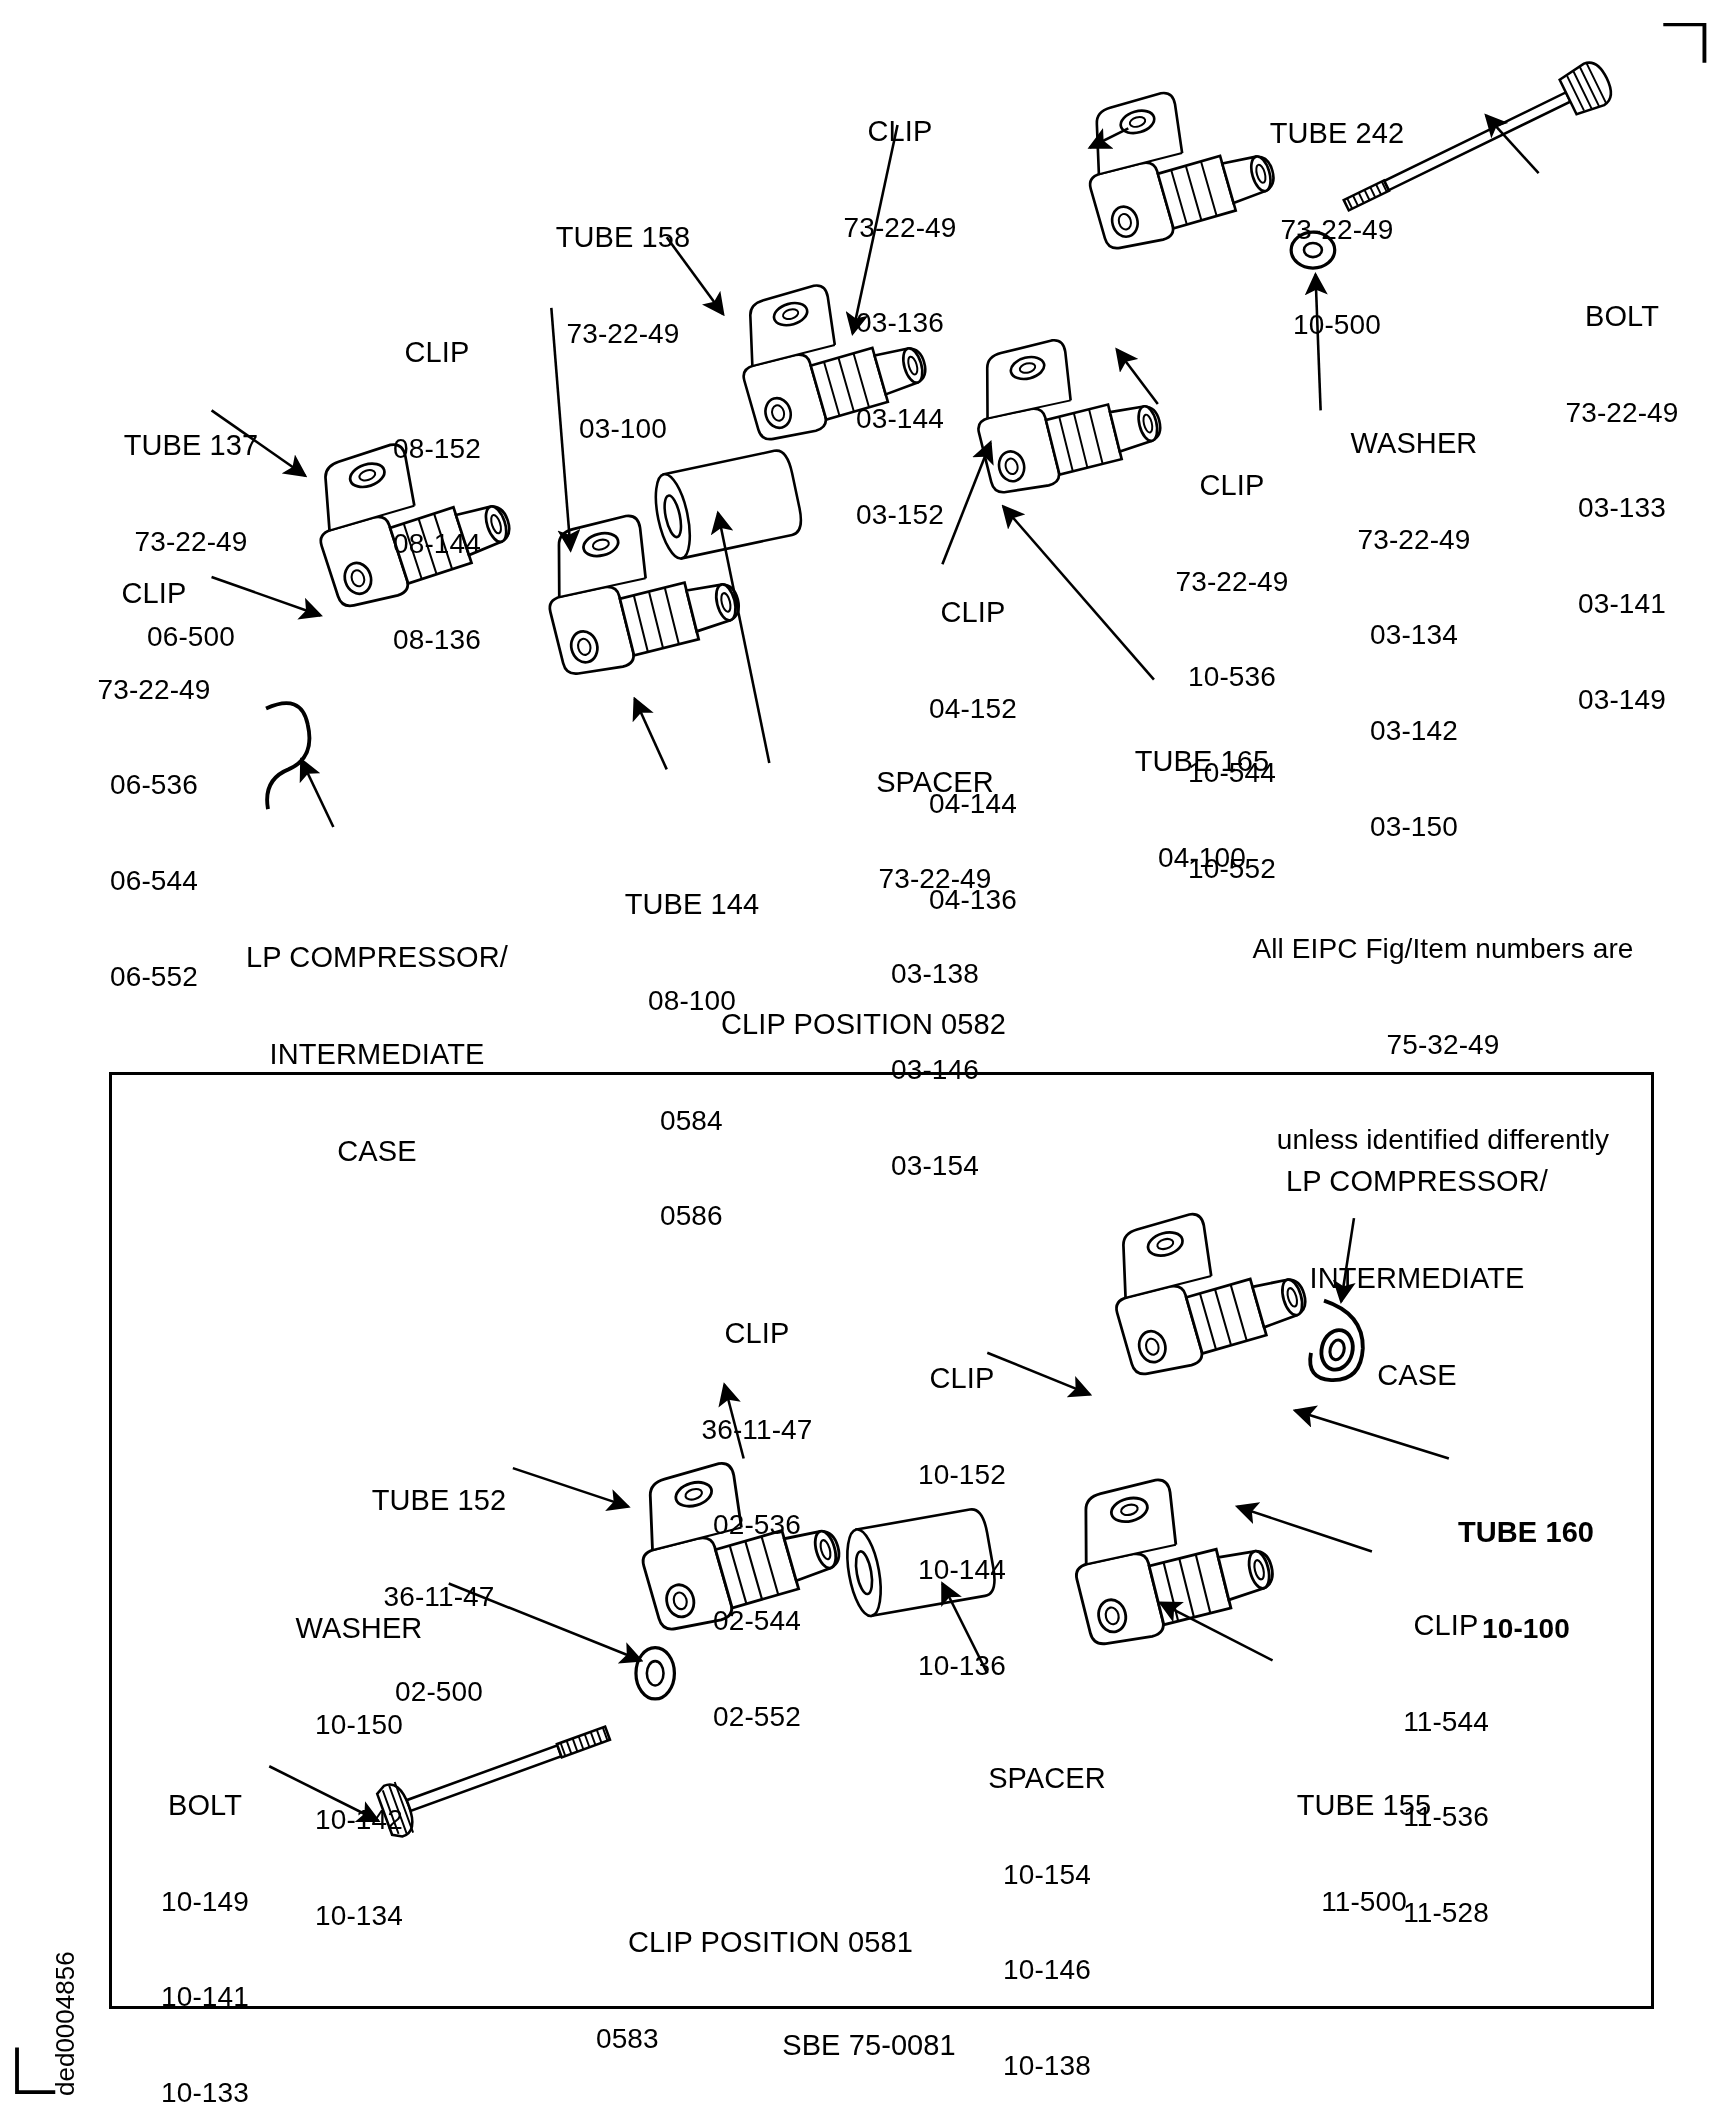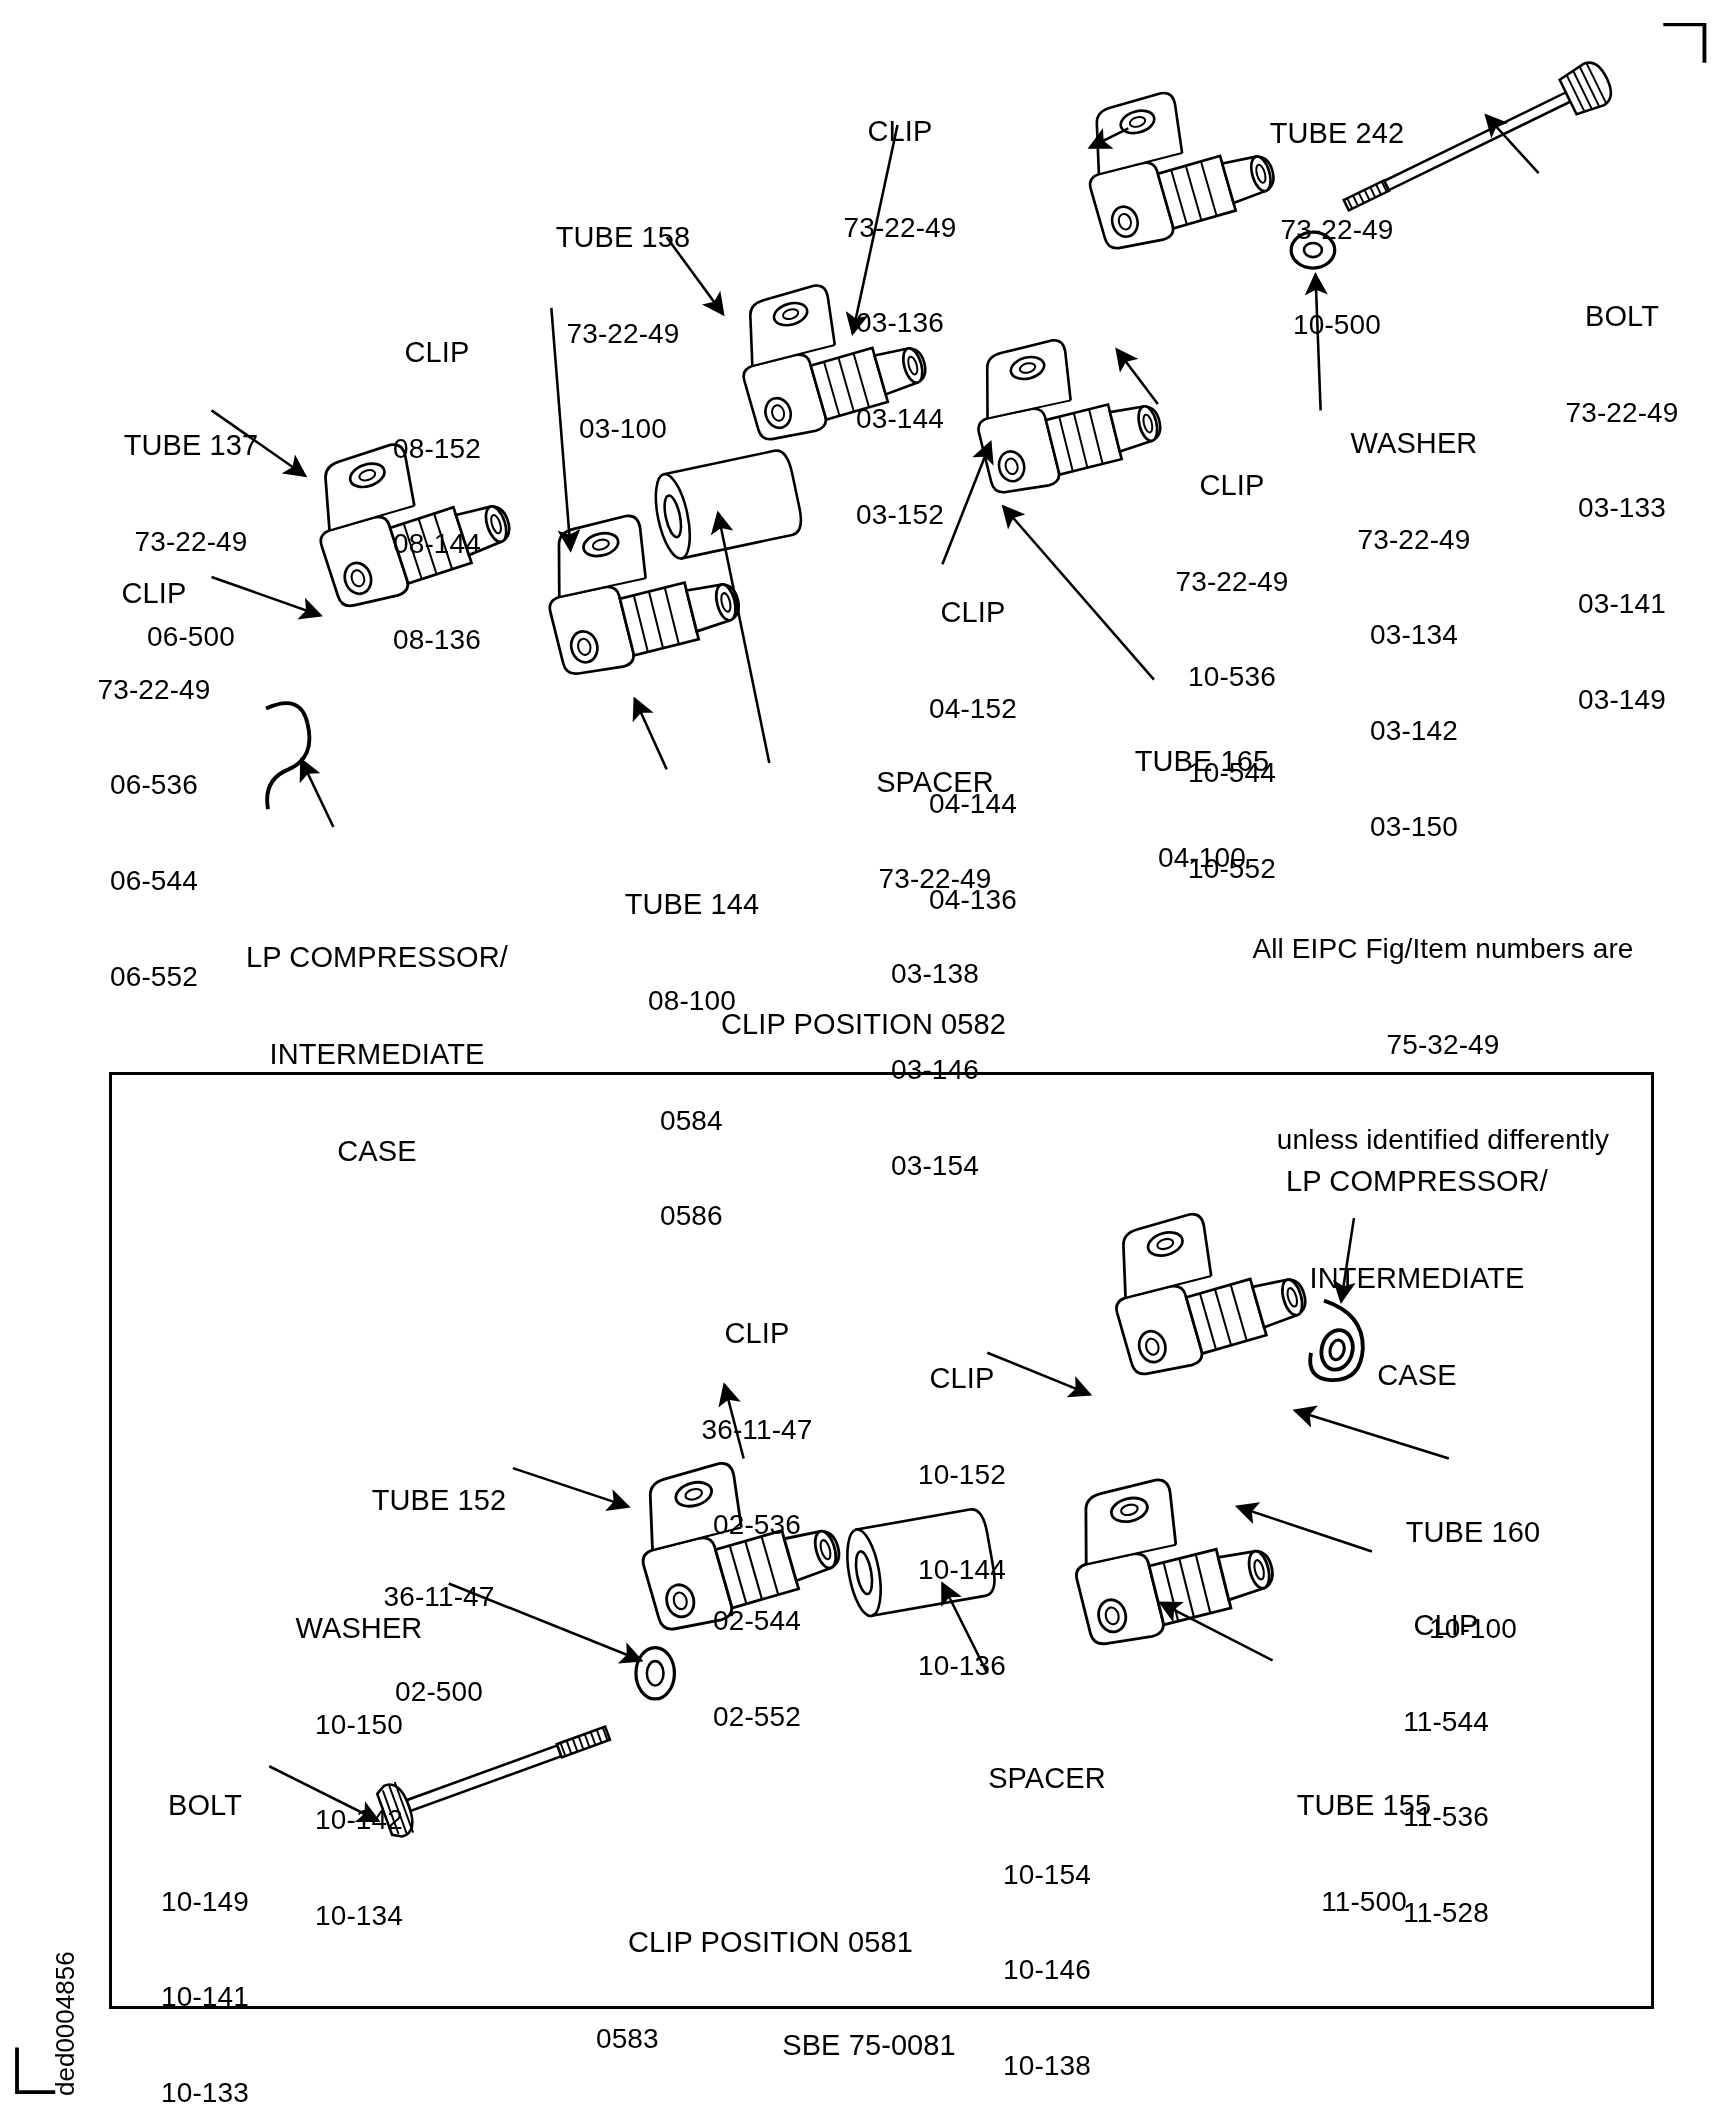--- a/index.html
+++ b/index.html
@@ -288,21 +288,21 @@
     <span class="ln">10-144</span>
     <span class="ln">10-136</span>
   </div>
 
   <div class="lbl c stack-c" style="left:439px;top:1420px;">
     <span class="ln big">TUBE 152</span>
     <span class="ln">36-11-47</span>
     <span class="ln">02-500</span>
   </div>
 
-  <div class="lbl c stack-c" style="left:1473px;top:1452px;">
+  <div class="lbl c stack-c" style="left:1526px;top:1452px;font-weight:bold;">
     <span class="ln big">TUBE 160</span>
     <span class="ln">10-100</span>
   </div>
 
   <div class="lbl c stack-c" style="left:359px;top:1548px;">
     <span class="ln big">WASHER</span>
     <span class="ln">10-150</span>
     <span class="ln">10-142</span>
     <span class="ln">10-134</span>
   </div>

